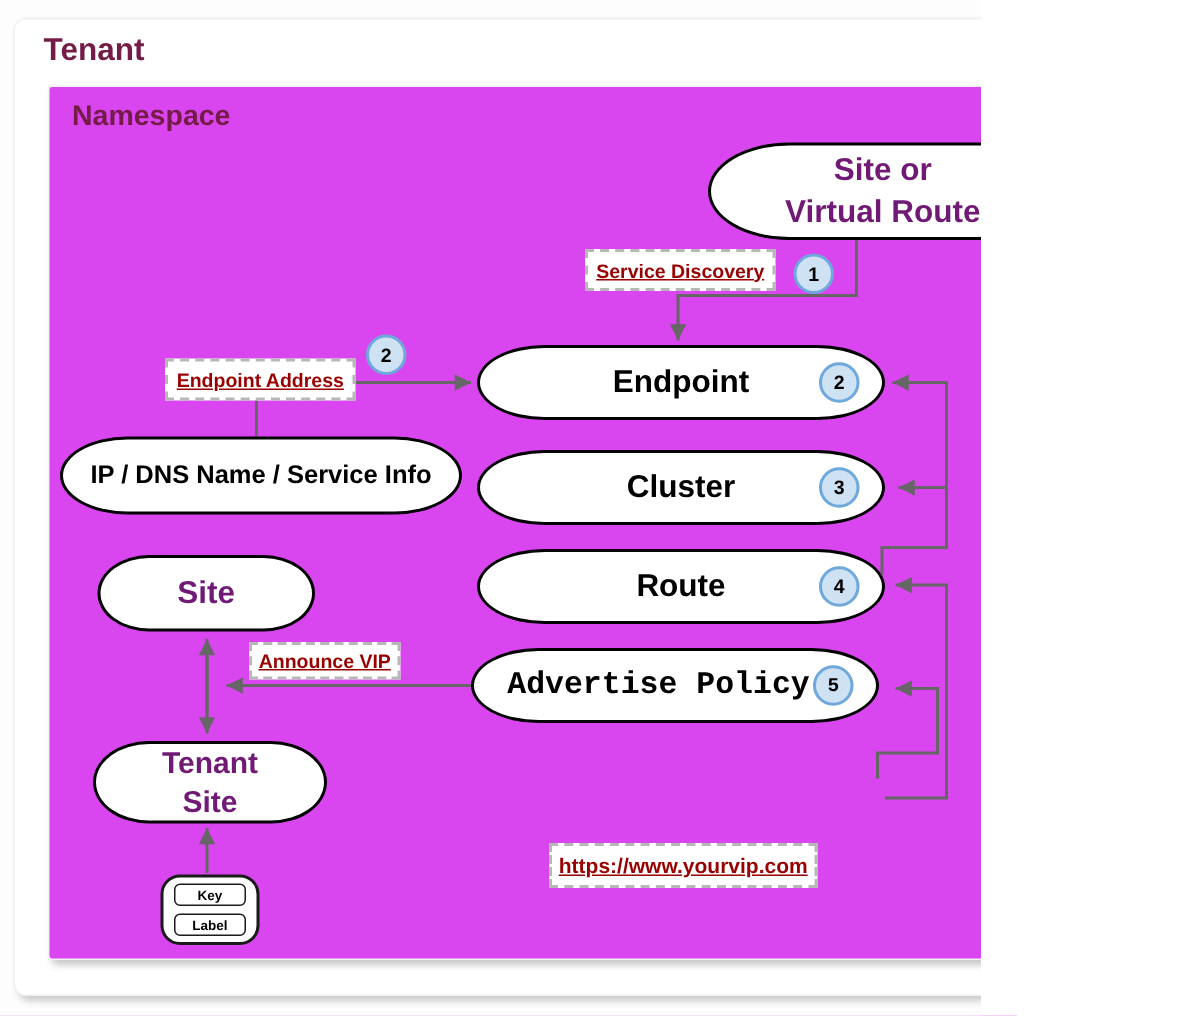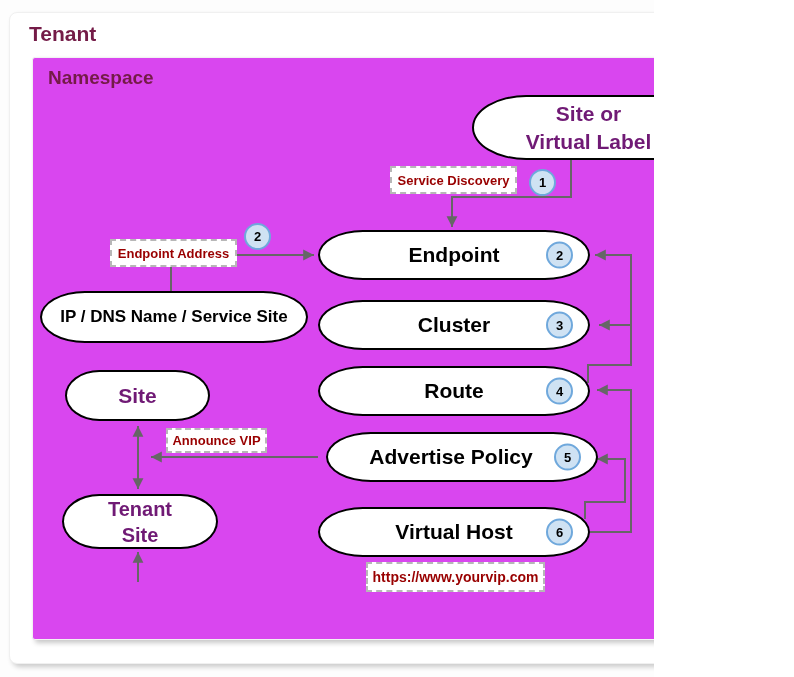--- a/index.html
+++ b/index.html
@@ -34,21 +34,21 @@
     position:absolute; box-sizing:border-box; width:27px; height:27px; border-radius:50%;
     background:#cfe2f3; border:2px solid #6fa8dc;
     display:flex; align-items:center; justify-content:center;
     font-size:13px; font-weight:bold; color:#000000; z-index:3;
   }
   .badge-in { right:15px; top:50%; transform:translateY(-50%); }
 
   .anno {
     position:absolute; box-sizing:border-box; background:#ffffff;
     border:2px dashed #b7b7b7; color:#990000; font-weight:bold; font-size:13px;
-    display:flex; align-items:center; justify-content:center; z-index:2; white-space:nowrap;
+    display:flex; align-items:center; justify-content:center; z-index:2; white-space:nowrap;text-decoration:underline;
   }
 
   .legend {
     position:absolute; left:107px; top:583px; width:66px; height:47px; box-sizing:border-box;
     background:#ffffff; border:2px solid #1a1a1a; border-radius:13px; z-index:2;
     display:flex; flex-direction:column; align-items:center; justify-content:center; gap:5px;
   }
   .legend-chip {
     box-sizing:border-box; width:48px; height:15px; border:1.5px solid #1a1a1a; border-radius:4px;
     background:#ffffff; font-size:9px; font-weight:bold; color:#000;
@@ -82,51 +82,47 @@
     <path d="M585,519 L585,502 L625,502 L625,459 L597,459" fill="none" stroke="#666666" stroke-width="2" marker-end="url(#arw)"></path>
     <path d="M318,457 L151,457" fill="none" stroke="#666666" stroke-width="2" marker-end="url(#arw)"></path>
     <path d="M138,486 L138,426" fill="none" stroke="#666666" stroke-width="2" marker-end="url(#arw)"></path>
     <path d="M138,430 L138,489" fill="none" stroke="#666666" stroke-width="2" marker-end="url(#arw)"></path>
     <path d="M138,582 L138,552" fill="none" stroke="#666666" stroke-width="2" marker-end="url(#arw)"></path>
   </svg>
 
   <div class="node muted" style="left:472px;top:95px;width:233px;height:65px;border-radius:55px/33px;font-size:21px;">
     <div class="stack">
       <div>Site or</div>
-      <div>Virtual Label</div>
+      <div>Virtual Route</div>
     </div>
   </div>
 
   <div class="node" style="left:318px;top:230px;width:272px;height:50px;border-radius:45px/25px;font-size:21px;">
     <span>Endpoint</span>
     <span class="badge badge-in">2</span>
   </div>
 
   <div class="node" style="left:318px;top:300px;width:272px;height:50px;border-radius:45px/25px;font-size:21px;">
     <span>Cluster</span>
     <span class="badge badge-in">3</span>
   </div>
 
   <div class="node" style="left:318px;top:366px;width:272px;height:50px;border-radius:45px/25px;font-size:21px;">
     <span>Route</span>
     <span class="badge badge-in">4</span>
   </div>
 
-  <div class="node" style="left:326px;top:432px;width:272px;height:50px;border-radius:45px/25px;font-size:21px;">
+  <div class="node" style="left:314px;top:432px;width:272px;height:50px;border-radius:45px/25px;font-size:21px;font-family:Liberation Mono, monospace;">
     <span style="margin-right:22px;">Advertise Policy</span>
     <span class="badge badge-in">5</span>
   </div>
 
-  <div class="node" style="left:318px;top:507px;width:272px;height:50px;border-radius:45px/25px;font-size:21px;">
-    <span>Virtual Host</span>
-    <span class="badge badge-in">6</span>
-  </div>
 
   <div class="node" style="left:40px;top:291px;width:268px;height:52px;border-radius:45px/26px;font-size:17px;">
-    <span>IP / DNS Name / Service Site</span>
+    <span>IP / DNS Name / Service Info</span>
   </div>
 
   <div class="node muted" style="left:65px;top:370px;width:145px;height:51px;border-radius:35px/26px;font-size:21px;">
     <span>Site</span>
   </div>
 
   <div class="node muted" style="left:62px;top:494px;width:156px;height:55px;border-radius:38px/28px;font-size:20px;">
     <div class="stack">
       <div>Tenant</div>
       <div>Site</div>
@@ -136,14 +132,18 @@
   <div class="anno" style="left:390px;top:166px;width:127px;height:28px;">Service Discovery</div>
   <div class="badge" style="left:529px;top:169px;">1</div>
 
   <div class="anno" style="left:110px;top:223px;width:127px;height:28px;margin-top:16px;">Endpoint Address</div>
   <div class="badge" style="left:244px;top:223px;">2</div>
 
   <div class="anno" style="left:366px;top:562px;width:179px;height:30px;font-size:14px;">https://www.yourvip.com</div>
 
   <div class="anno" style="left:166px;top:428px;width:101px;height:25px;">Announce VIP</div>
 
+  <div class="legend">
+    <div class="legend-chip">Key</div>
+    <div class="legend-chip">Label</div>
+  </div>
 
 </div>
 
 </body></html>

